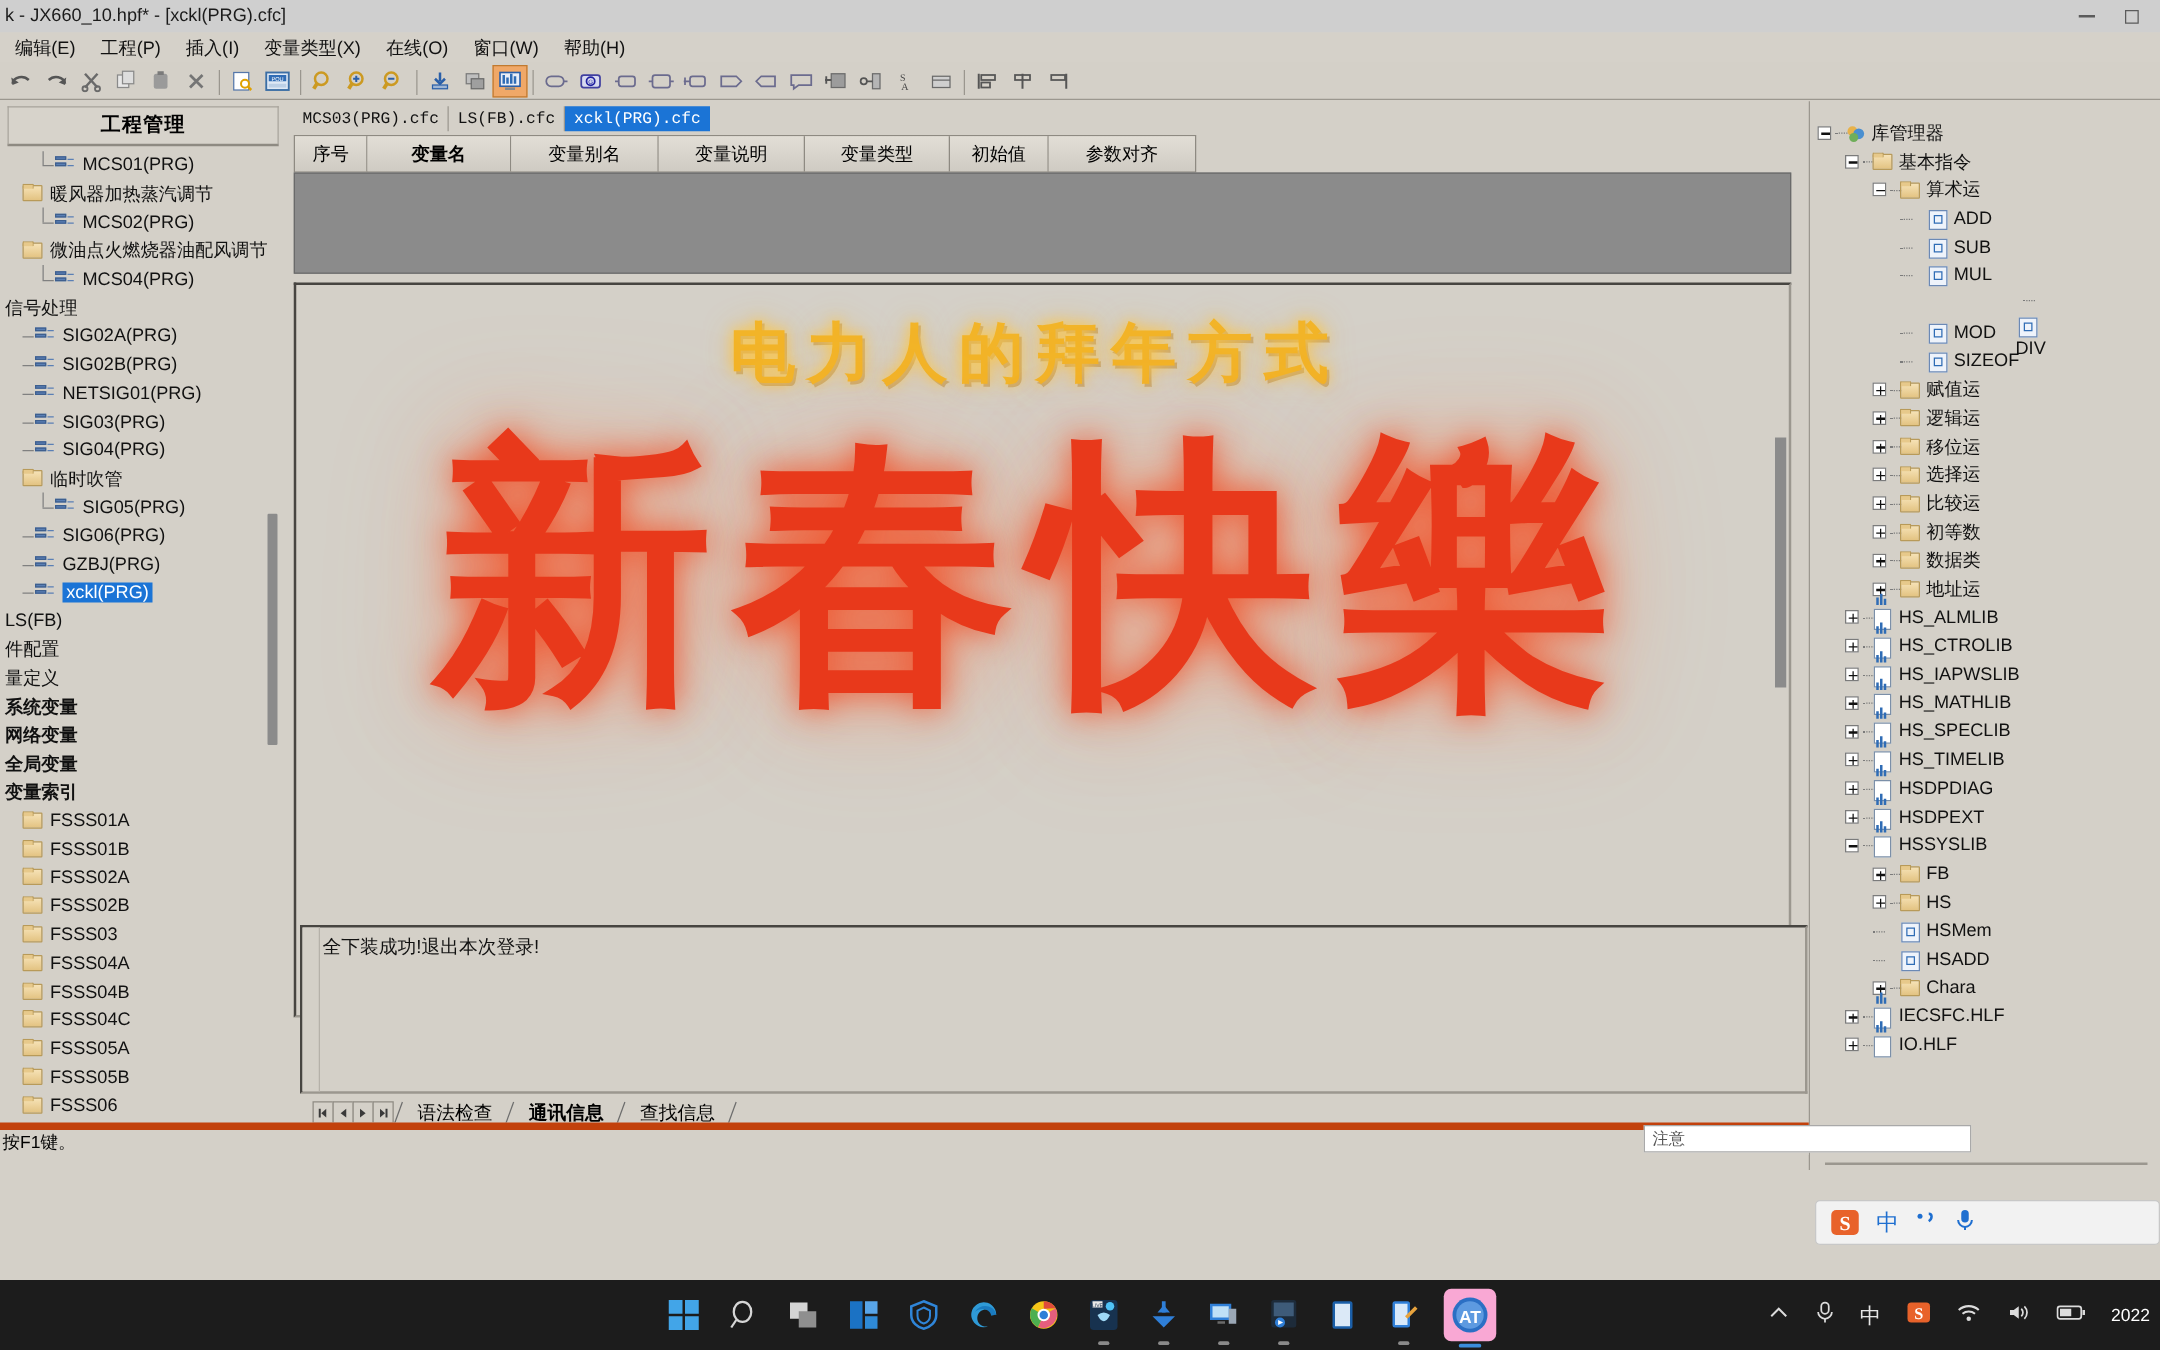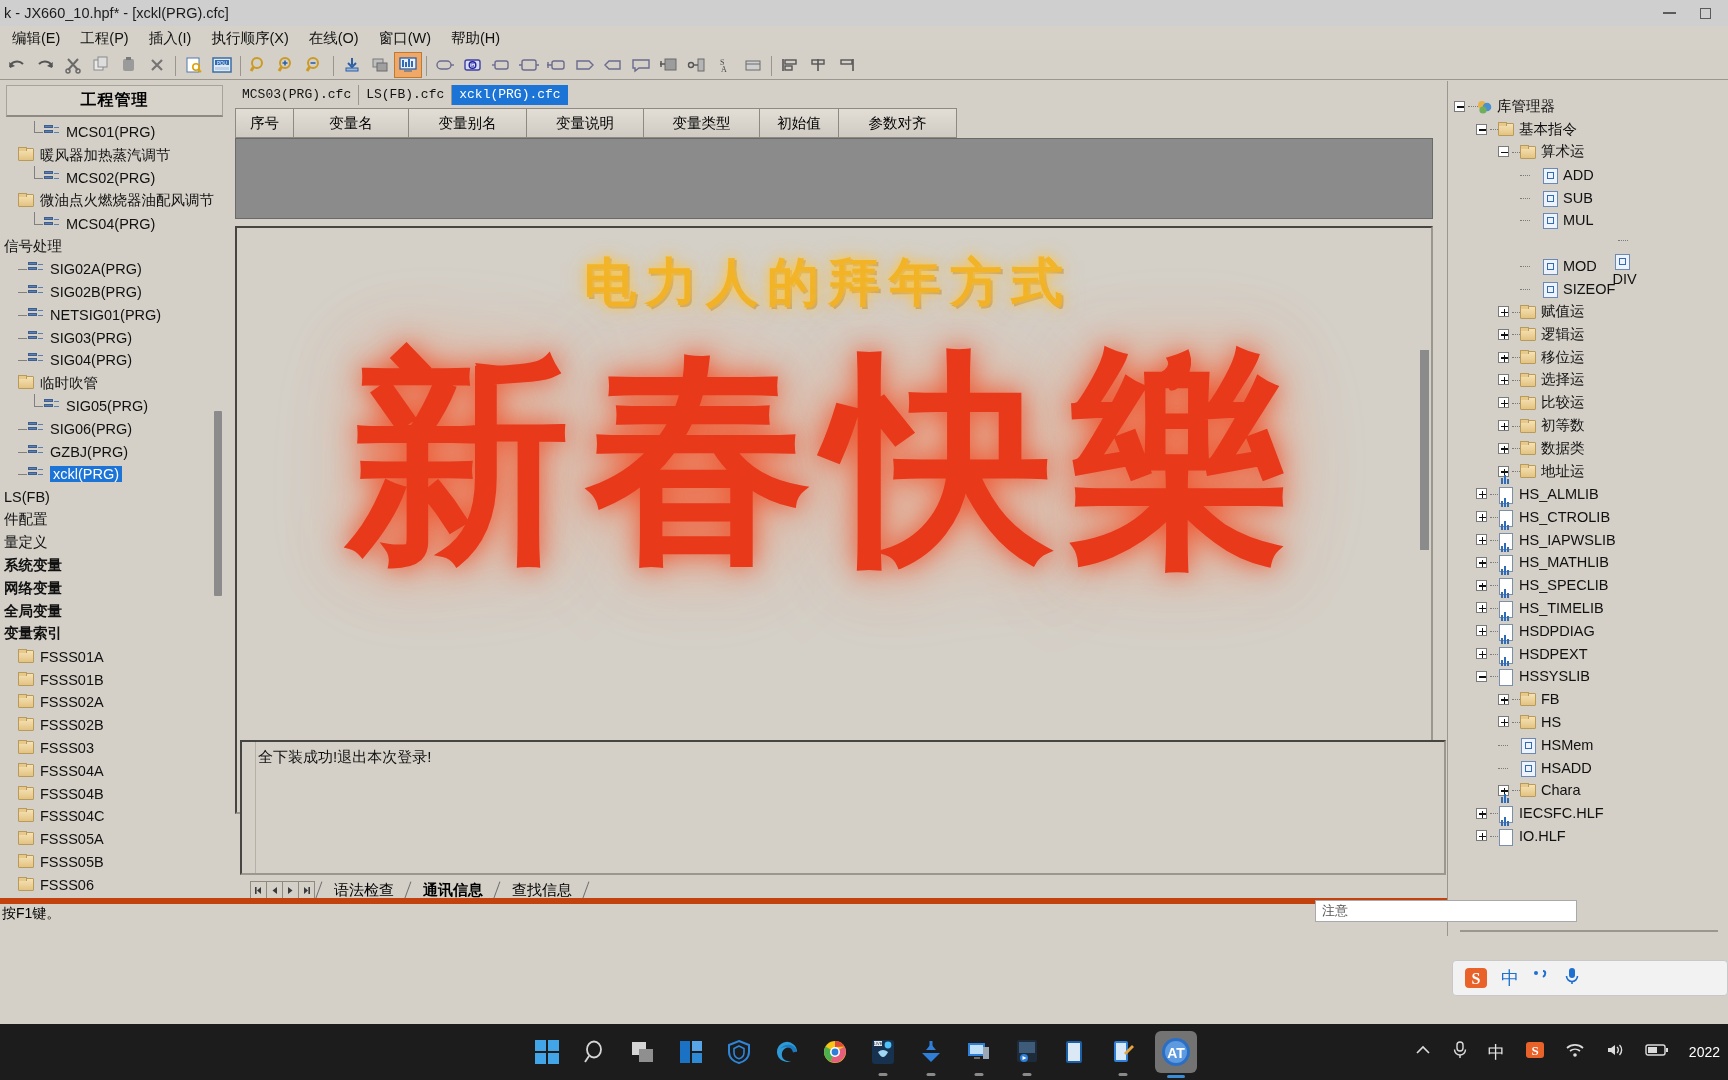--- a/index.html
+++ b/index.html
@@ -240,21 +240,21 @@
   .taskbar{
     position:absolute; left:0; top:1024px; width:1728px; height:56px;
     background:#1c1c1c;
   }
   .tb-center{
     position:absolute; left:50%; transform:translateX(-50%); top:0; height:56px;
     display:flex; align-items:center; gap:16px;
   }
   .tbicon{ width:32px; height:32px; position:relative; display:flex; align-items:center; justify-content:center;}
   .tbicon .run{ position:absolute; bottom:-8px; left:50%; transform:translateX(-50%); width:9px; height:3px; background:#8a8a8a; border-radius:2px;}
-  .tbicon.act{ background:#737373; border-radius:6px; width:42px; height:42px;}
+  .tbicon.act{ background:#f9a8d4; border-radius:6px; width:42px; height:42px;}
   .tbicon.act .run{ bottom:-5px; width:18px; background:#3a8ddb; height:3px;}
   .tray{
     position:absolute; right:0; top:0; height:56px; display:flex; align-items:center; gap:20px; padding-right:8px;
   }
   .tray .tg{ color:#e6e6e6; font-size:17px; }
   .clock{ color:#fff; font-size:14px; line-height:1.15; text-align:left; }
 </style>
 </head>
 <body>
 
@@ -267,21 +267,21 @@
       </div>
     <div class="win-ctrl win-max">
         <span class="sq"></span>
       </div>
   </div>
 
   <div class="menubar" id="menubar">
       <div class="mi">编辑(E)</div>
       <div class="mi">工程(P)</div>
       <div class="mi">插入(I)</div>
-      <div class="mi">执行顺序(X)</div>
+      <div class="mi">变量类型(X)</div>
       <div class="mi">在线(O)</div>
       <div class="mi">窗口(W)</div>
       <div class="mi">帮助(H)</div>
     </div>
 
   <div class="toolbar">
     <div class="tb">
         <svg width="20" height="18" viewBox="0 0 20 18">
           <path d="M3 11 C4 5, 12 4, 16 8" stroke="#555" stroke-width="2" fill="none"></path>
           <path d="M2 6 L3 12 L8 10 Z" fill="#555"></path>
@@ -621,21 +621,21 @@
   <div class="mainarea">
 
     <div class="tabstrip" id="file-tabs">
         <div class="ftab">MCS03(PRG).cfc</div>
         <div class="ftab">LS(FB).cfc</div>
         <div class="ftab active">xckl(PRG).cfc</div>
       </div>
 
     <div class="varheader" id="var-header">
         <div class="vh" style="width: 58px;">序号</div>
-        <div class="vh" style="width: 115px;">变量名</div>
+        <div class="vh" style="width: 115px; font-weight: bold;">变量名</div>
         <div class="vh" style="width: 118px;">变量别名</div>
         <div class="vh" style="width: 117px;">变量说明</div>
         <div class="vh" style="width: 116px;">变量类型</div>
         <div class="vh" style="width: 79px;">初始值</div>
         <div class="vh" style="width: 117px;">参数对齐</div>
       </div>
     <div class="varbody"></div>
 
     <div class="canvasframe">
       <div class="canvas">

